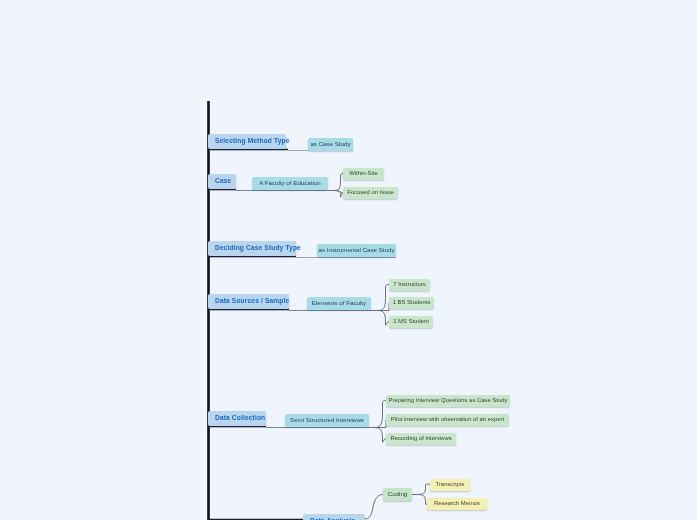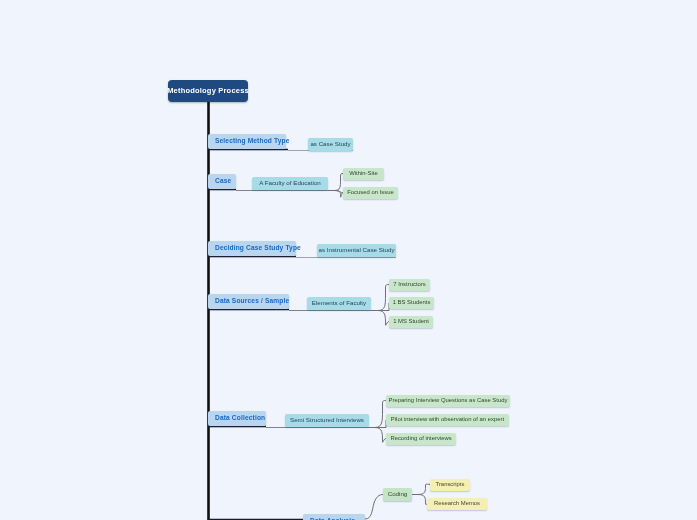--- a/index.html
+++ b/index.html
@@ -138,23 +138,20 @@
     <path d="M375 427.5 L386 427.5 L386 420" fill="none" stroke="#6e6e78" stroke-width="1"></path>
     <path d="M375 427.5 C382.5 427.5 382.5 433 382.5 441 C382.5 445 383.5 438.5 386 438.5" fill="none" stroke="#6e6e78" stroke-width="1"></path>
 
     <path d="M365 519 C372 519 372 510 374 503 C376 497 379 494.5 383 494.5" fill="none" stroke="#6e6e78" stroke-width="1"></path>
 
     <path d="M412 494.5 L418 494.5 C425.5 494.5 425.5 491 425.5 487 L425.5 485 C425.5 484 426.5 484 430 484.5" fill="none" stroke="#6e6e78" stroke-width="1"></path>
     <path d="M418 494.5 C425.5 494.5 425.5 498 425.5 503 C425.5 506 426.5 503.5 429 503.5" fill="none" stroke="#6e6e78" stroke-width="1"></path>
 
   </svg>
 
-  <div class="node n-root" style="left:168px; top:80px; width:80px;">
-    <span>Methodology Process</span>
-  </div>
 
   <div class="node n-l1" style="left:208px; top:134px; width:78px;">
     <span>Selecting Method Type</span>
   </div>
   <div class="node n-l1" style="left:208px; top:174px; width:28px;">
     <span>Case</span>
   </div>
   <div class="node n-l1" style="left:208px; top:241px; width:88px;">
     <span>Deciding Case Study Type</span>
   </div>

